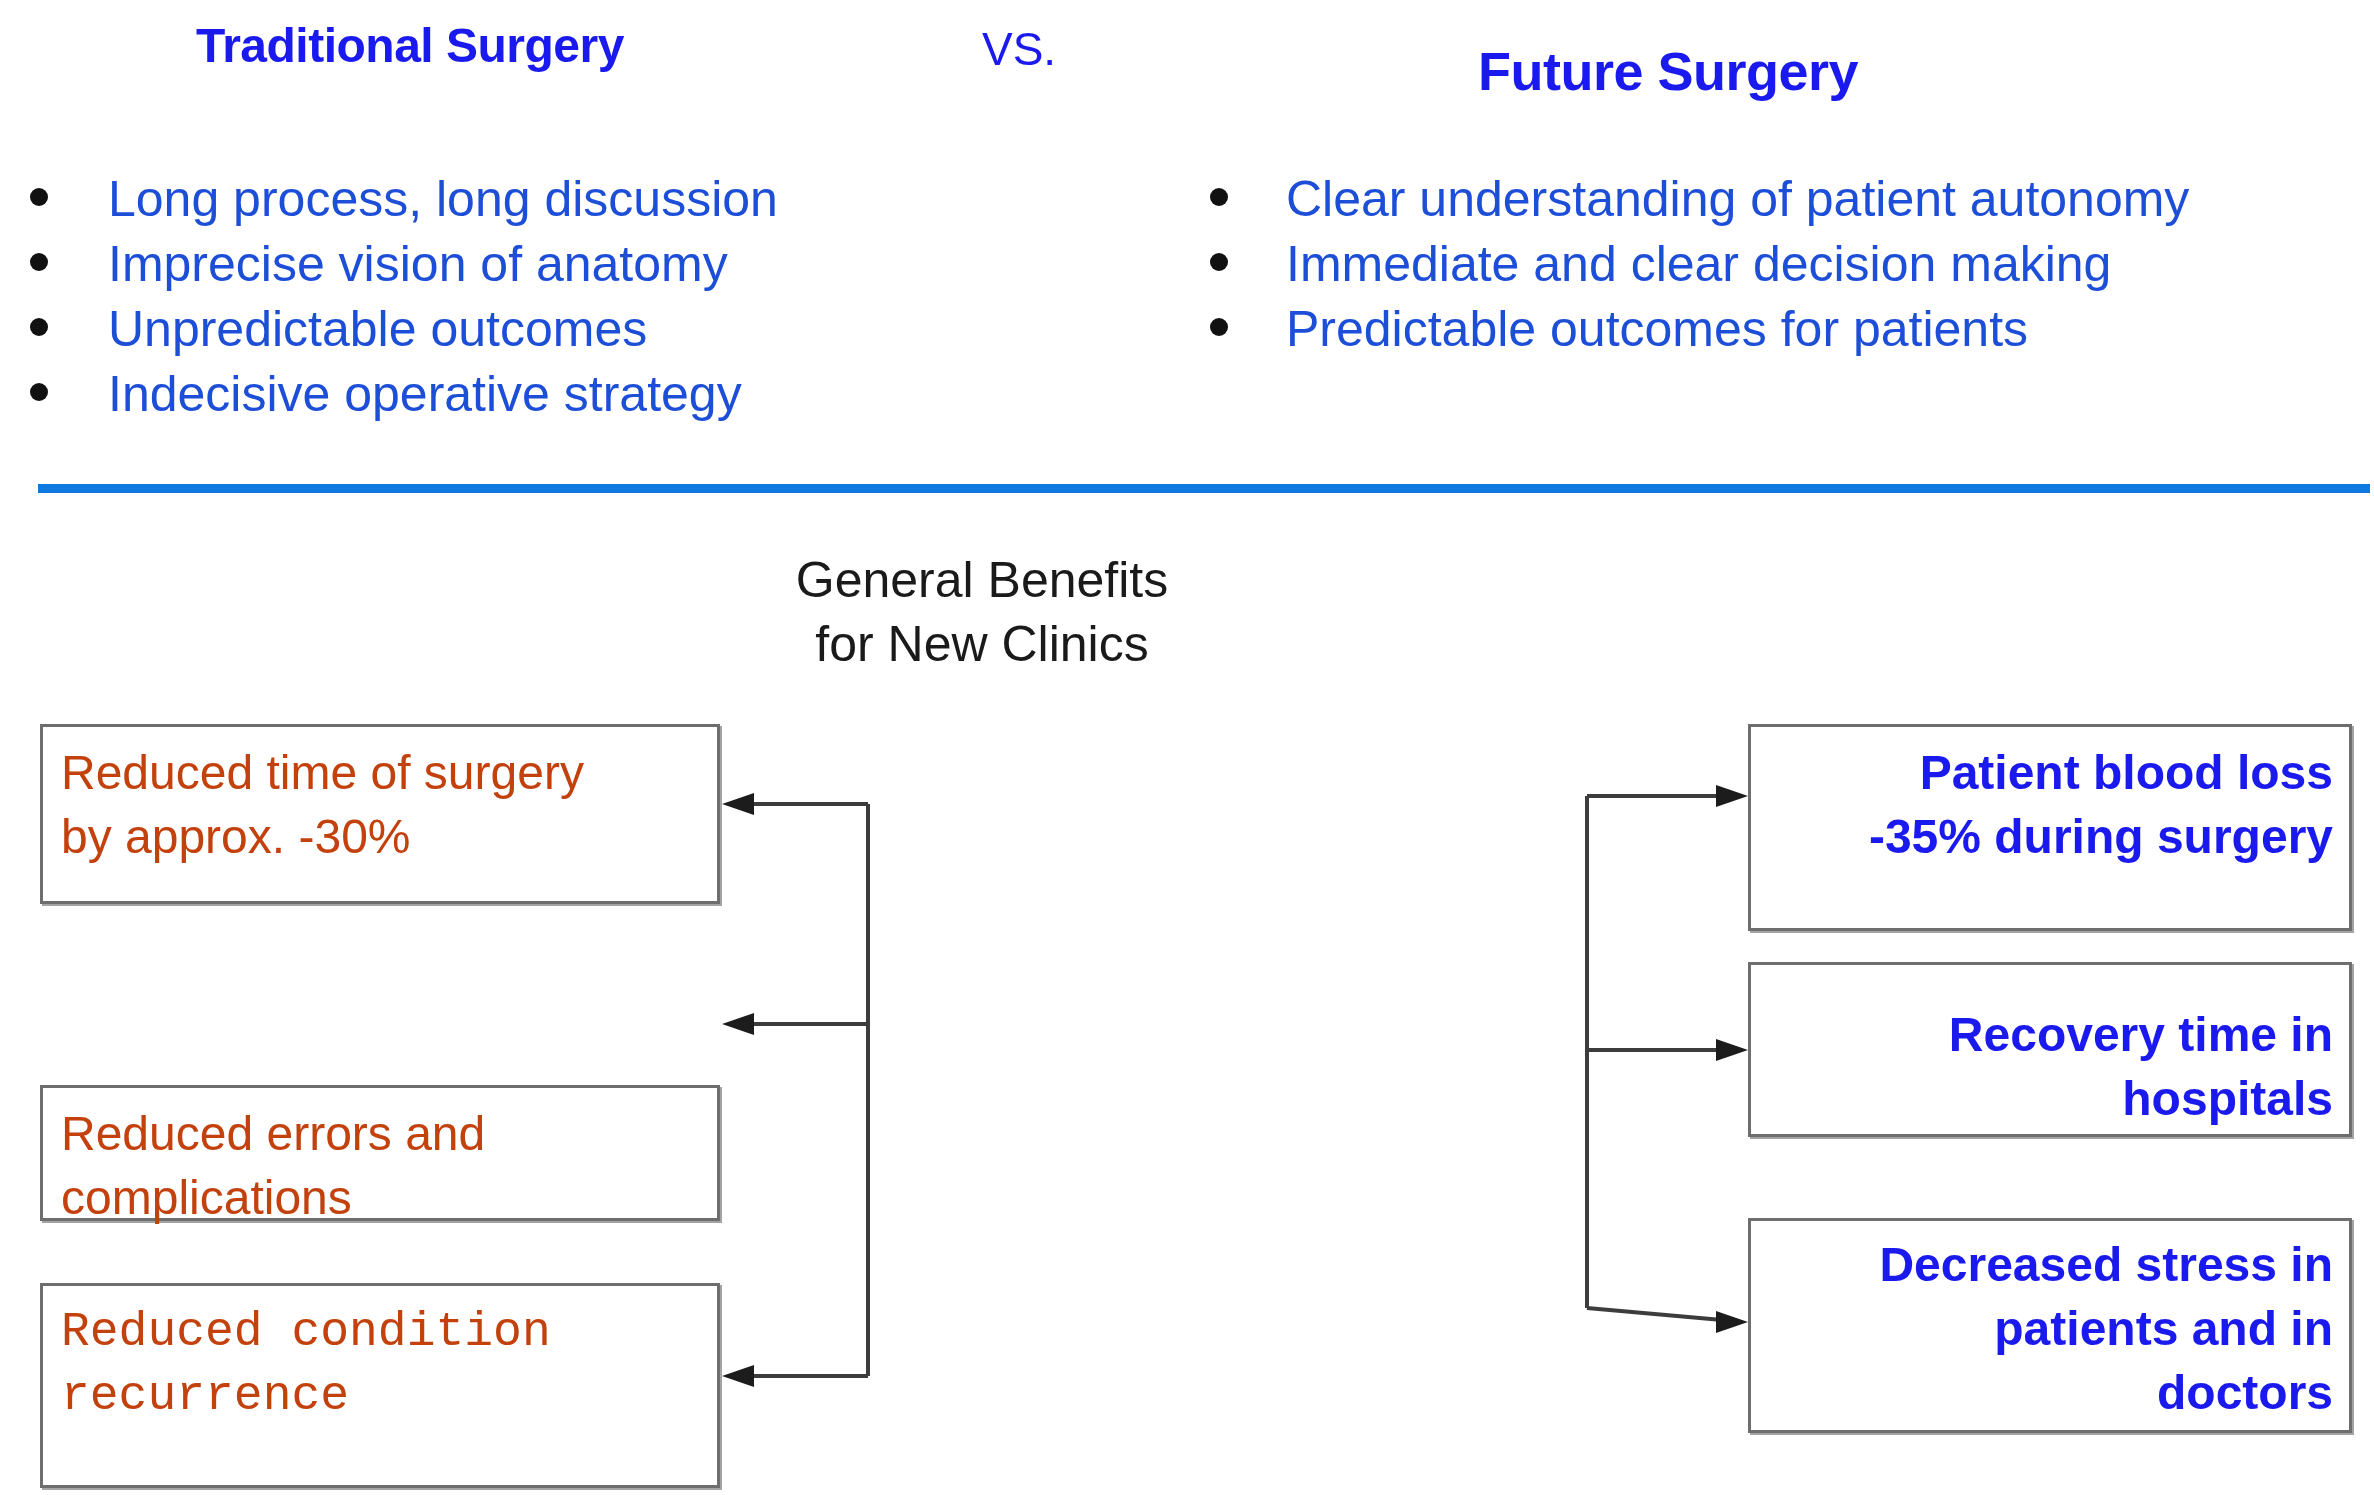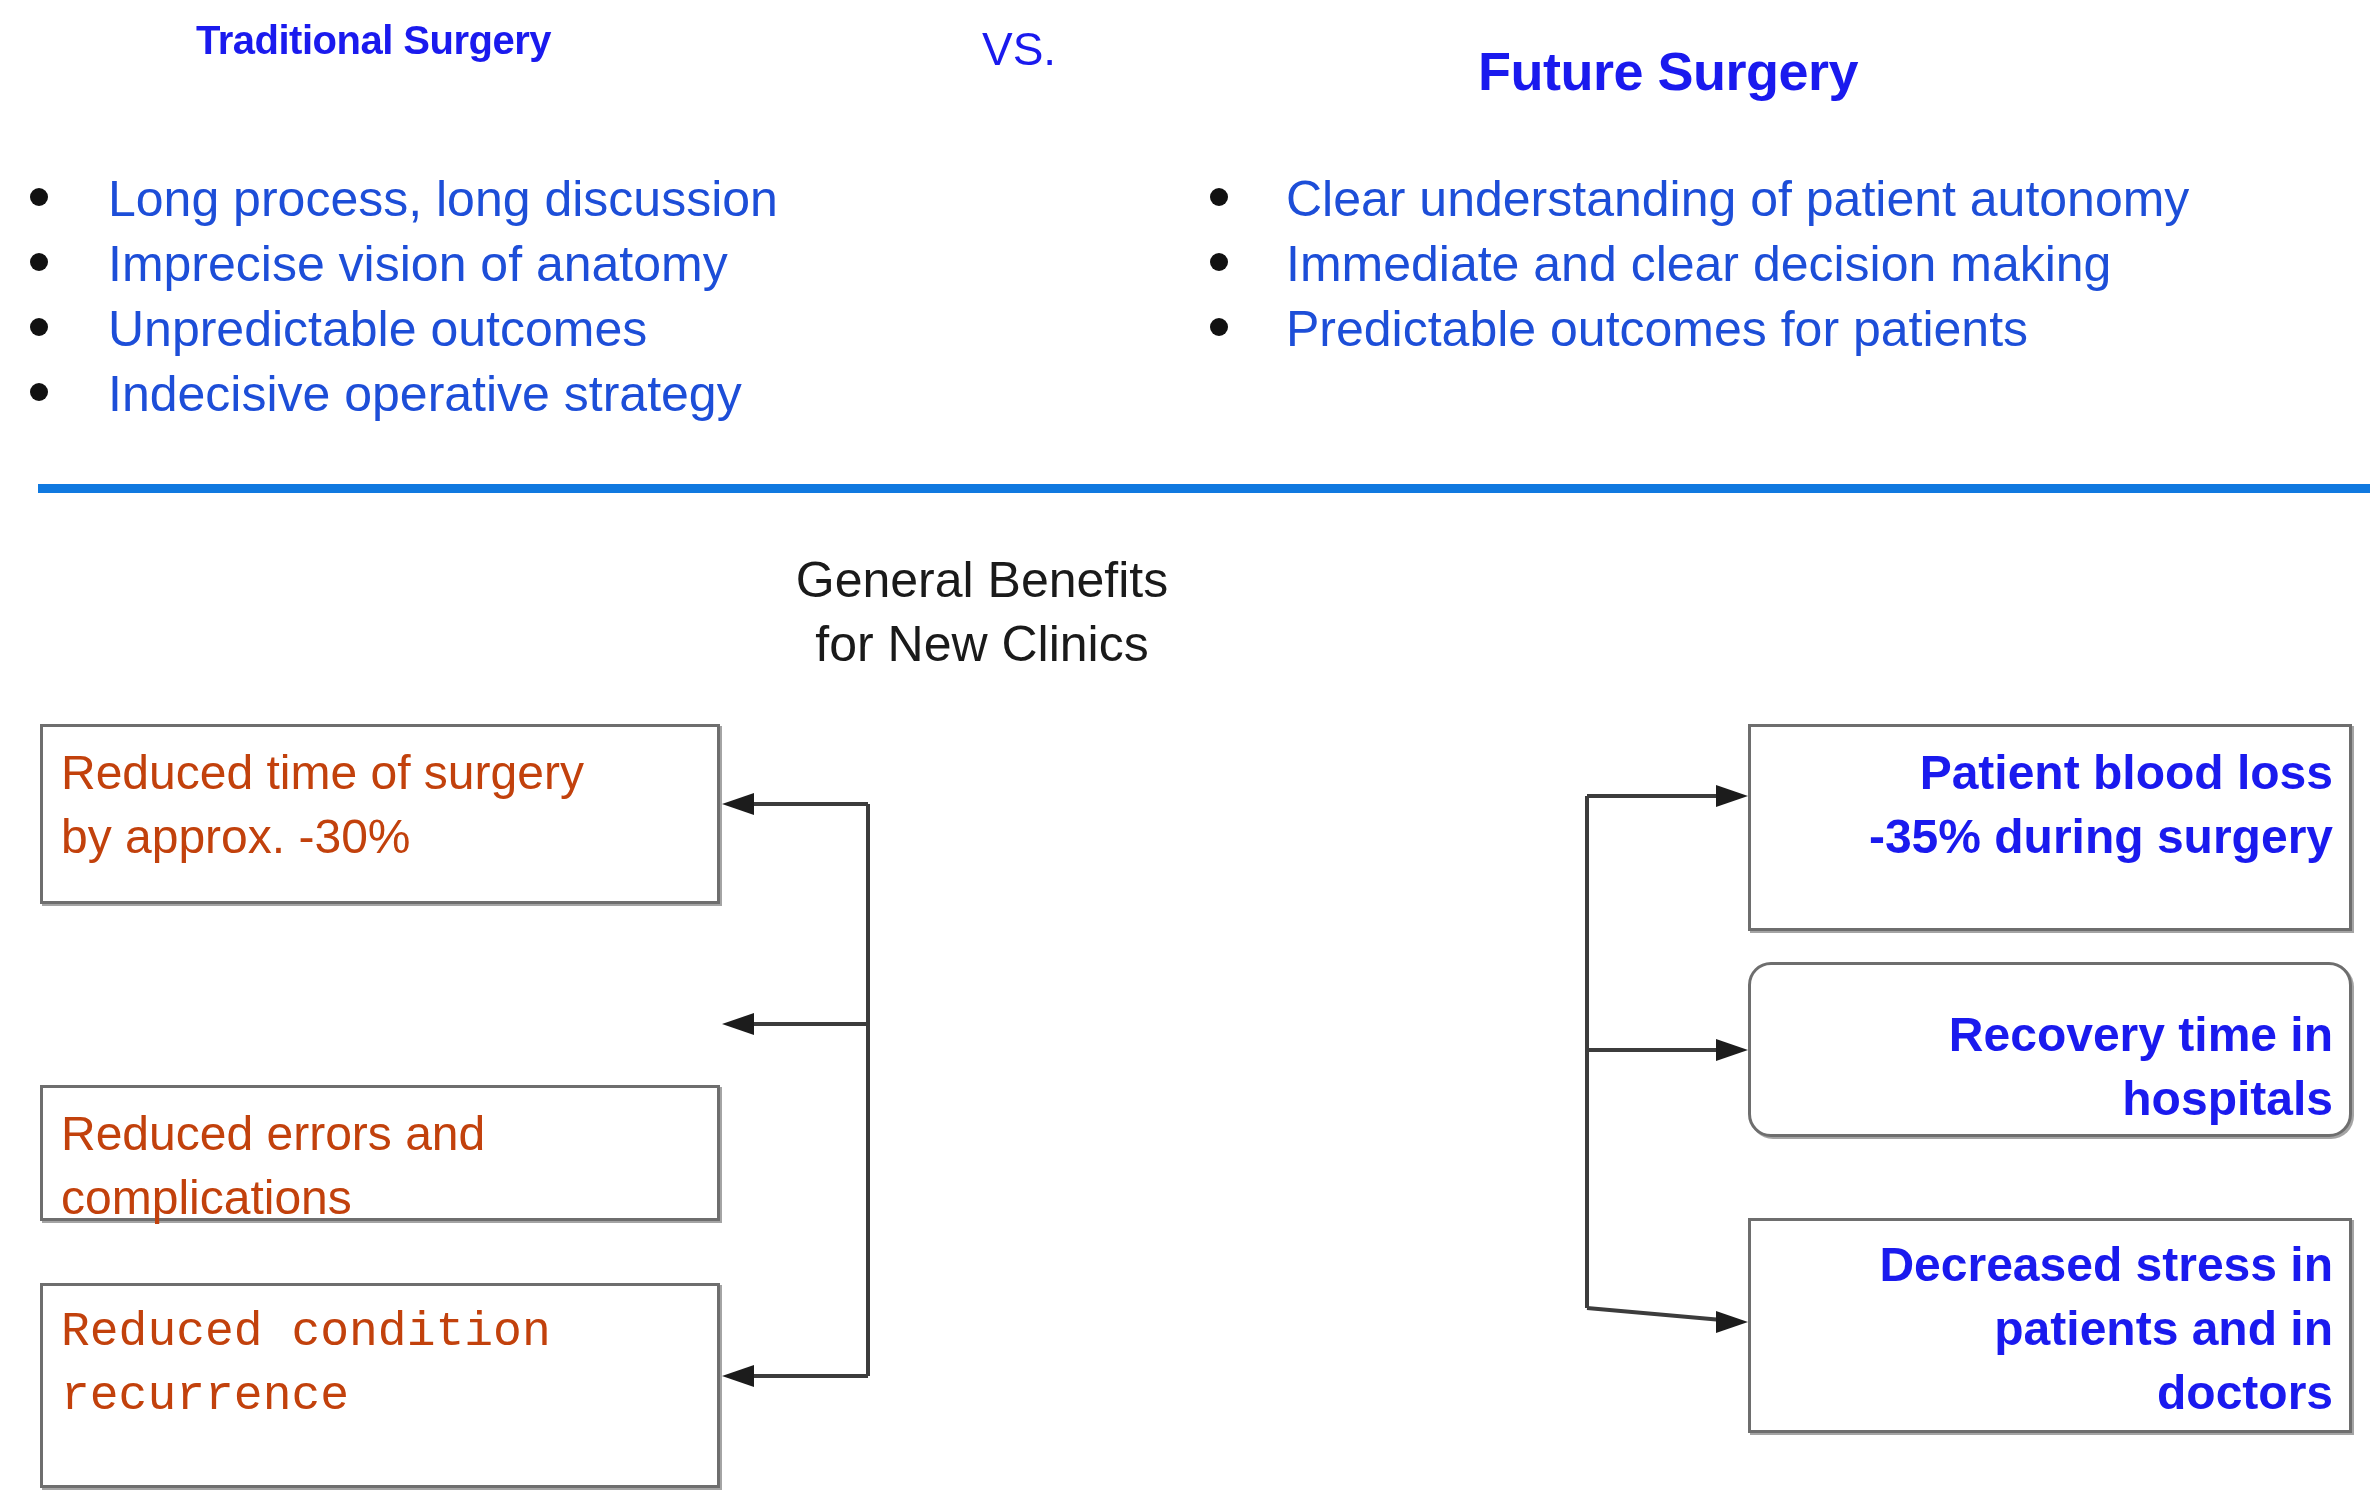--- a/index.html
+++ b/index.html
@@ -24,21 +24,21 @@
   .heading {
     position: absolute;
     color: #1a1aee;
     font-weight: bold;
     white-space: nowrap;
     letter-spacing: -0.5px;
   }
   #heading-traditional {
     left: 196px;
     top: 18px;
-    font-size: 40px;
+    font-size: 48px;
   }
   #heading-vs {
     left: 982px;
     top: 22px;
     font-size: 46px;
     font-weight: normal;
     letter-spacing: 0px;
   }
   #heading-future {
     left: 1478px;
@@ -130,21 +130,21 @@
   
   .box-right { left: 1748px; width: 604px; }
   .box-right .box-text {
     right: 16px;
     left: 16px;
     color: #1a1aee;
     font-weight: bold;
     text-align: right;
   }
   #box-r1 { top: 724px;  height: 207px; }
-  #box-r2 { top: 962px;  height: 175px; border-radius: 23px; }
+  #box-r2 { top: 962px;  height: 175px; }
   #box-r3 { top: 1218px; height: 215px; }
   #box-r1 .box-text { top: 14px; }
   #box-r2 .box-text { top: 38px; }
   #box-r3 .box-text { top: 12px; }
 
   
   .connector {
     position: absolute;
     top: 0;
     left: 0;

